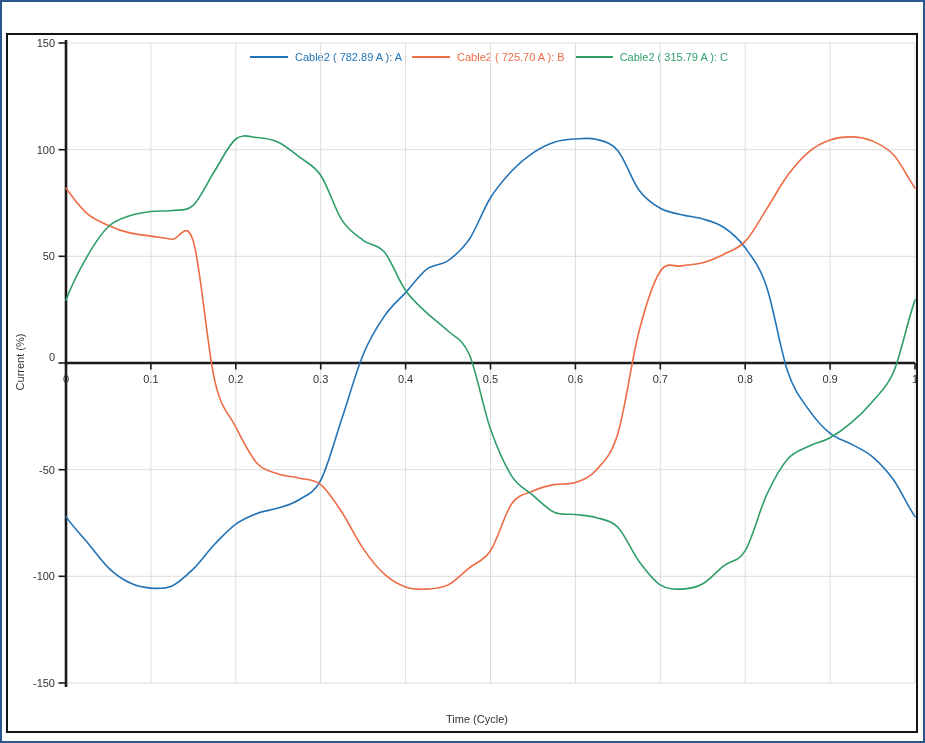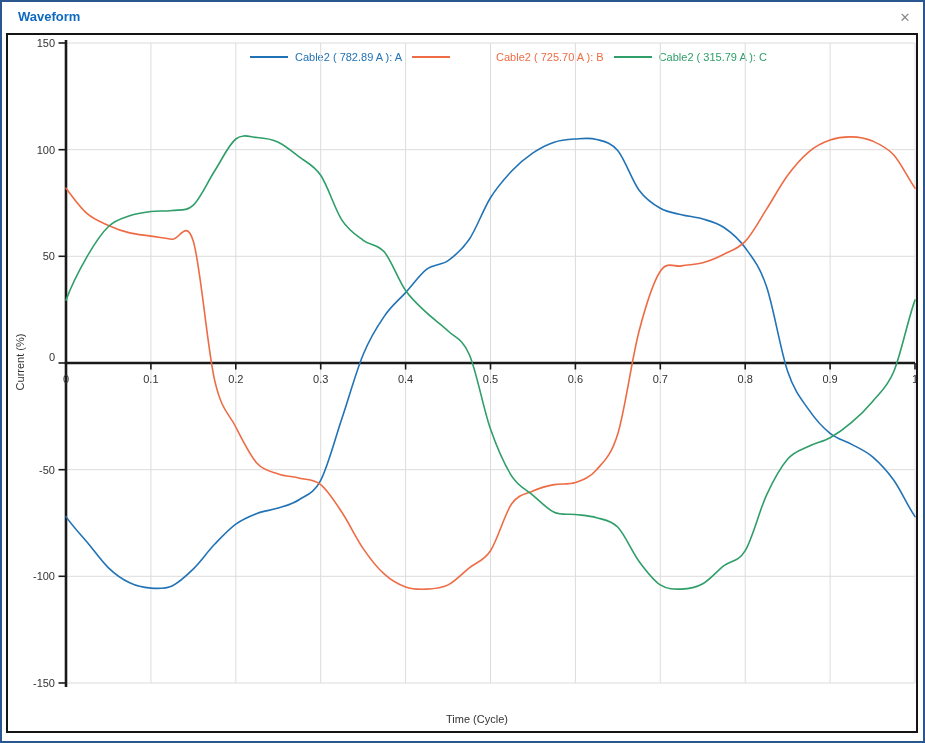--- a/index.html
+++ b/index.html
@@ -31,35 +31,29 @@
   .legend-swatch { width:38px; height:2px; }
   .legend-label { font-size:11px; }
   svg { position:absolute; left:0; top:0; display:block; }
   .ticklbl { font-family:"Liberation Sans", sans-serif; font-size:11px; fill:#333333; }
   .axislbl { font-family:"Liberation Sans", sans-serif; font-size:11px; fill:#333333; }
 </style>
 </head>
 <body>
 
 <div class="window">
-  <div class="titlebar">
-    <span class="title">Waveform</span>
-    <button class="close-btn">
-      <span>✕</span>
-    </button>
-  </div>
   <div class="chart-frame">
     <div class="legend" id="legend">
         <div class="legend-item">
           <div class="legend-swatch" style="background: rgb(34, 115, 182);"></div>
           <span class="legend-label" style="color: rgb(34, 115, 182);">Cable2 ( 782.89 A ): A</span>
         </div>
         <div class="legend-item">
           <div class="legend-swatch" style="background: rgb(238, 108, 69);"></div>
-          <span class="legend-label" style="color: rgb(238, 108, 69); margin-left: 39px;">Cable2 ( 725.70 A ): B</span>
+          <span class="legend-label" style="color: rgb(238, 108, 69);">Cable2 ( 725.70 A ): B</span>
         </div>
         <div class="legend-item">
           <div class="legend-swatch" style="background: rgb(47, 158, 105);"></div>
           <span class="legend-label" style="color: rgb(47, 158, 105);">Cable2 ( 315.79 A ): C</span>
         </div>
       </div>
     <svg id="plot" width="908" height="696" viewBox="0 0 908 696">
         <line x1="142.9" y1="8" x2="142.9" y2="648" stroke="#dcdcdc" stroke-width="1"></line>
         <line x1="227.8" y1="8" x2="227.8" y2="648" stroke="#dcdcdc" stroke-width="1"></line>
         <line x1="312.7" y1="8" x2="312.7" y2="648" stroke="#dcdcdc" stroke-width="1"></line>

